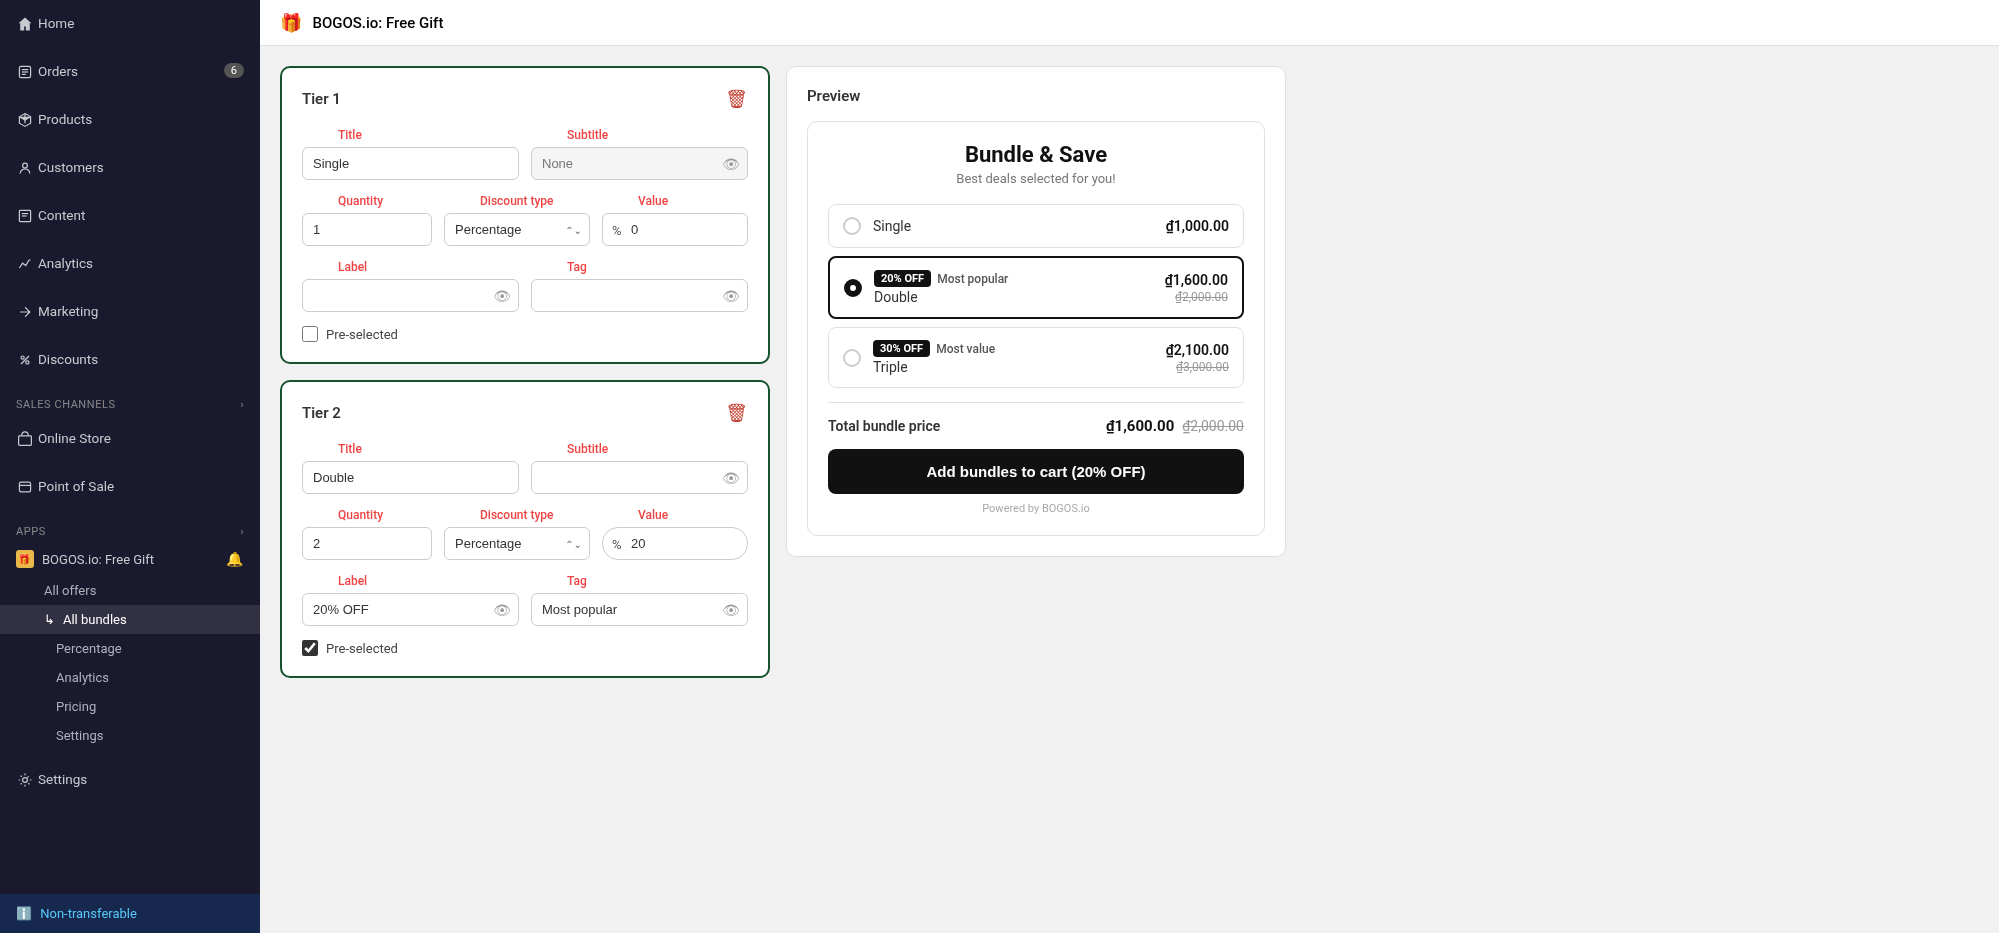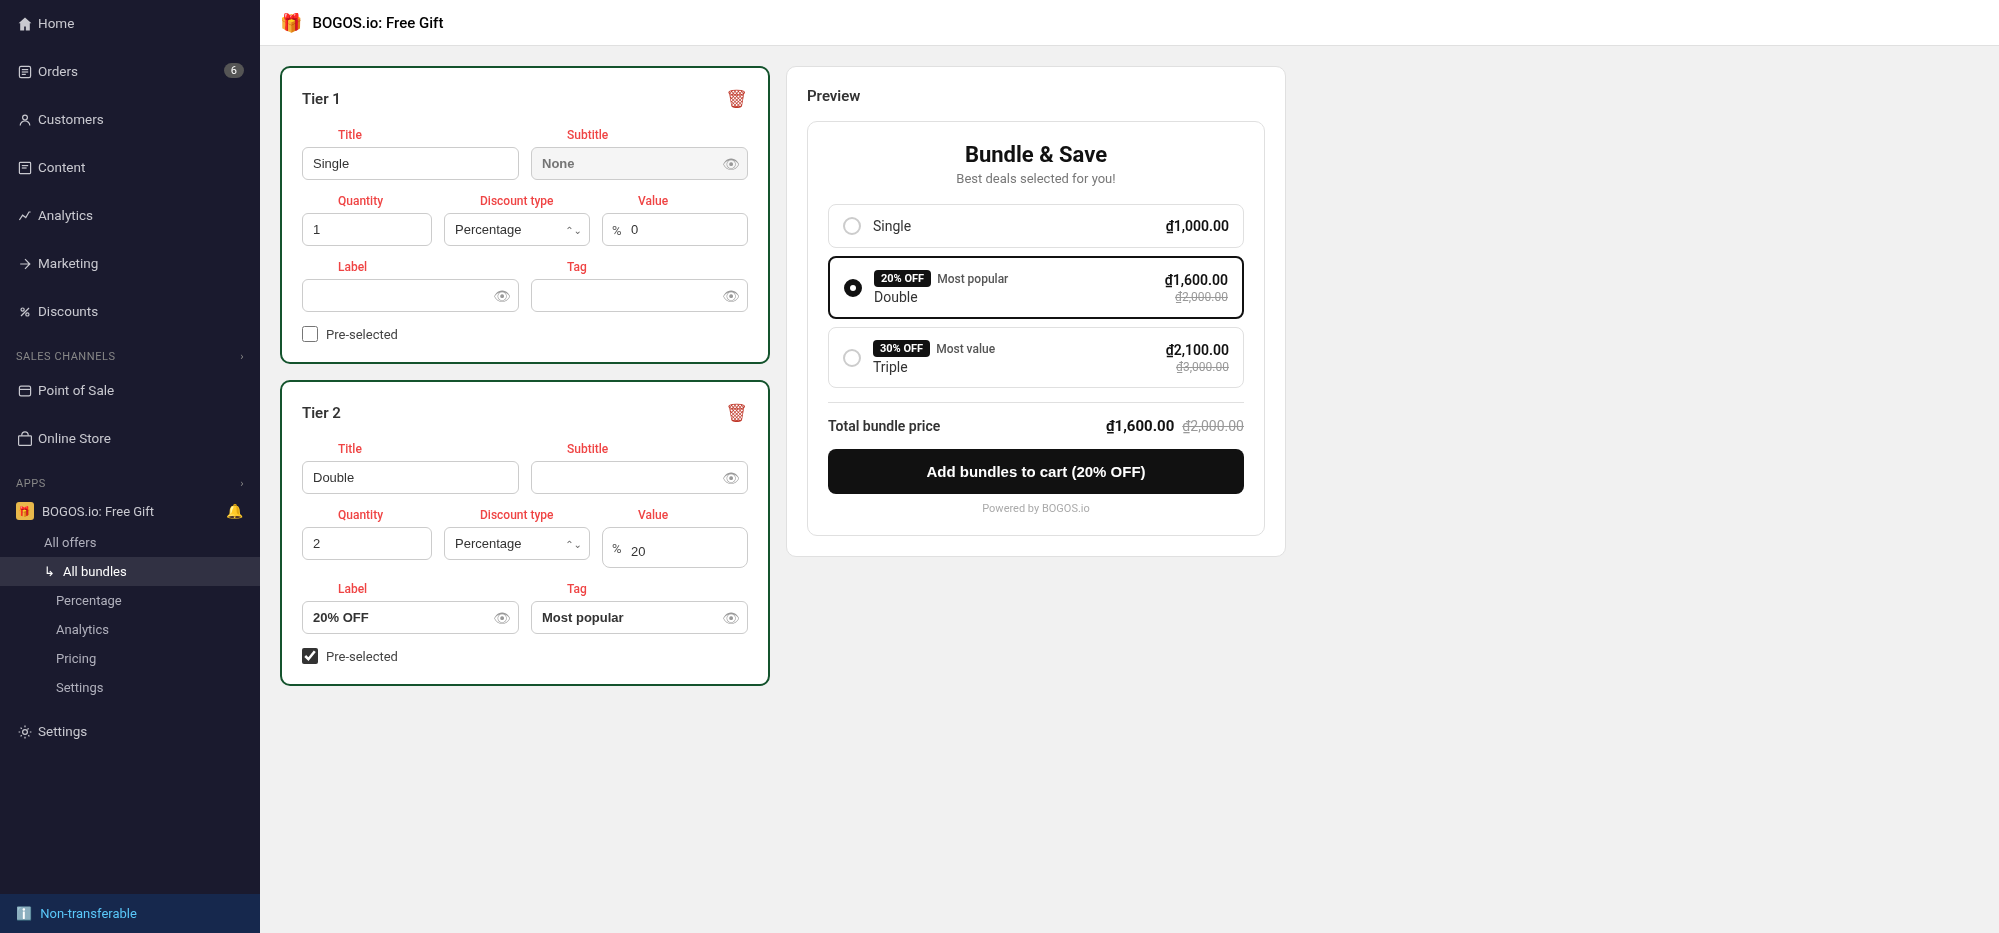--- a/index.html
+++ b/index.html
@@ -133,21 +133,21 @@
       border: 1px solid #ccc;
       border-radius: 6px;
       padding: 8px 10px;
       font-size: 13px;
       color: #333;
       background: #fff;
       outline: none;
     }
     .form-group input.disabled-input { background: #f5f5f5; color: #999; }
     .input-with-icon { position: relative; }
-    .input-with-icon input { padding-right: 16px; width: 100%; font-weight: bold; }
+    .input-with-icon input { padding-right: 16px; width: 100%; }
     .input-with-icon .eye-icon { position: absolute; right: 8px; top: 50%; transform: translateY(-50%); color: #999; font-size: 14px; cursor: pointer; }
     .value-input { position: relative; }
     .value-input input { padding-left: 28px; }
     .value-input .prefix { position: absolute; left: 10px; top: 50%; transform: translateY(-50%); color: #555; font-size: 13px; }
 
     .select-wrapper { position: relative; }
     .select-wrapper select { width: 100%; appearance: none; padding-right: 28px; }
     .select-wrapper::after { content: '⌃⌄'; position: absolute; right: 8px; top: 50%; transform: translateY(-50%); font-size: 10px; color: #666; pointer-events: none; }
 
     .checkbox-row { display: flex; align-items: center; gap: 8px; margin-top: 6px; }
@@ -254,20 +254,30 @@
           <rect x="3" y="3" width="14" height="14" rx="2" fill="none" stroke="currentColor" stroke-width="1.5"></rect>
           <line x1="6" y1="7" x2="14" y2="7" stroke="currentColor" stroke-width="1.5"></line>
           <line x1="6" y1="10" x2="14" y2="10" stroke="currentColor" stroke-width="1.5"></line>
           <line x1="6" y1="13" x2="11" y2="13" stroke="currentColor" stroke-width="1.5"></line>
         </svg>
     </span>
     <span>Orders</span>
     <span class="badge">6</span>
   </div>
 
+  <div class="sidebar-nav-item">
+    <span class="icon">
+      <svg viewBox="0 0 20 20">
+          <path d="M10 2l7 4v8l-7 4-7-4V6z" fill="none" stroke="currentColor" stroke-width="1.5"></path>
+          <polyline points="10,2 10,14" stroke="currentColor" stroke-width="1.5"></polyline>
+          <polyline points="3,6 10,10 17,6" stroke="currentColor" stroke-width="1.5"></polyline>
+        </svg>
+    </span>
+    <span>Products</span>
+  </div>
 
   <div class="sidebar-nav-item">
     <span class="icon">
       <svg viewBox="0 0 20 20">
           <circle cx="10" cy="7" r="3" fill="none" stroke="currentColor" stroke-width="1.5"></circle>
           <path d="M4 17c0-3.3 2.7-6 6-6s6 2.7 6 6" fill="none" stroke="currentColor" stroke-width="1.5"></path>
         </svg>
     </span>
     <span>Customers</span>
   </div>
@@ -313,35 +323,35 @@
   </div>
 
   <div class="sidebar-section-title">
     <span>Sales channels</span>
     <span>›</span>
   </div>
 
   <div class="sidebar-nav-item">
     <span class="icon">
       <svg viewBox="0 0 20 20">
+          <rect x="2" y="6" width="16" height="12" rx="1" fill="none" stroke="currentColor" stroke-width="1.5"></rect>
+          <path d="M6 6V5a4 4 0 018 0v1" fill="none" stroke="currentColor" stroke-width="1.5"></path>
+        </svg>
+    </span>
+    <span>Online Store</span>
+  </div>
+
+  <div class="sidebar-nav-item">
+    <span class="icon">
+      <svg viewBox="0 0 20 20">
           <rect x="3" y="4" width="14" height="12" rx="2" fill="none" stroke="currentColor" stroke-width="1.5"></rect>
           <line x1="3" y1="8" x2="17" y2="8" stroke="currentColor" stroke-width="1.5"></line>
         </svg>
     </span>
     <span>Point of Sale</span>
-  </div>
-
-  <div class="sidebar-nav-item">
-    <span class="icon">
-      <svg viewBox="0 0 20 20">
-          <rect x="2" y="6" width="16" height="12" rx="1" fill="none" stroke="currentColor" stroke-width="1.5"></rect>
-          <path d="M6 6V5a4 4 0 018 0v1" fill="none" stroke="currentColor" stroke-width="1.5"></path>
-        </svg>
-    </span>
-    <span>Online Store</span>
   </div>
 
   <div class="sidebar-section-title">
     <span>Apps</span>
     <span>›</span>
   </div>
 
   <div class="sidebar-app-item">
     <span class="app-icon">🎁</span>
     <span>BOGOS.io: Free Gift</span>
@@ -497,21 +507,21 @@
               <select>
                 <option>Percentage</option>
                 <option>Fixed</option>
               </select>
             </div>
           </div>
           <div class="form-group">
             <label>Value</label>
             <div style="position:relative;">
               <span style="position:absolute;left:10px;top:50%;transform:translateY(-50%);color:#555;font-size:13px;">%</span>
-              <input type="text" style="width: 100%; border: 1px solid rgb(204, 204, 204); border-radius: 8px; padding: 16px 8px 8px 28px;" value="20">
+              <input type="text" style="width: 100%; border: 1px solid rgb(204, 204, 204); border-radius: 16px; padding: 8px 8px 8px 28px;" value="20">
             </div>
           </div>
         </div>
 
         <div class="form-row">
           <div class="form-group">
             <label>Label</label>
             <div class="input-with-icon">
               <input type="text" value="20% OFF" style="">
               <span class="eye-icon">👁</span>

